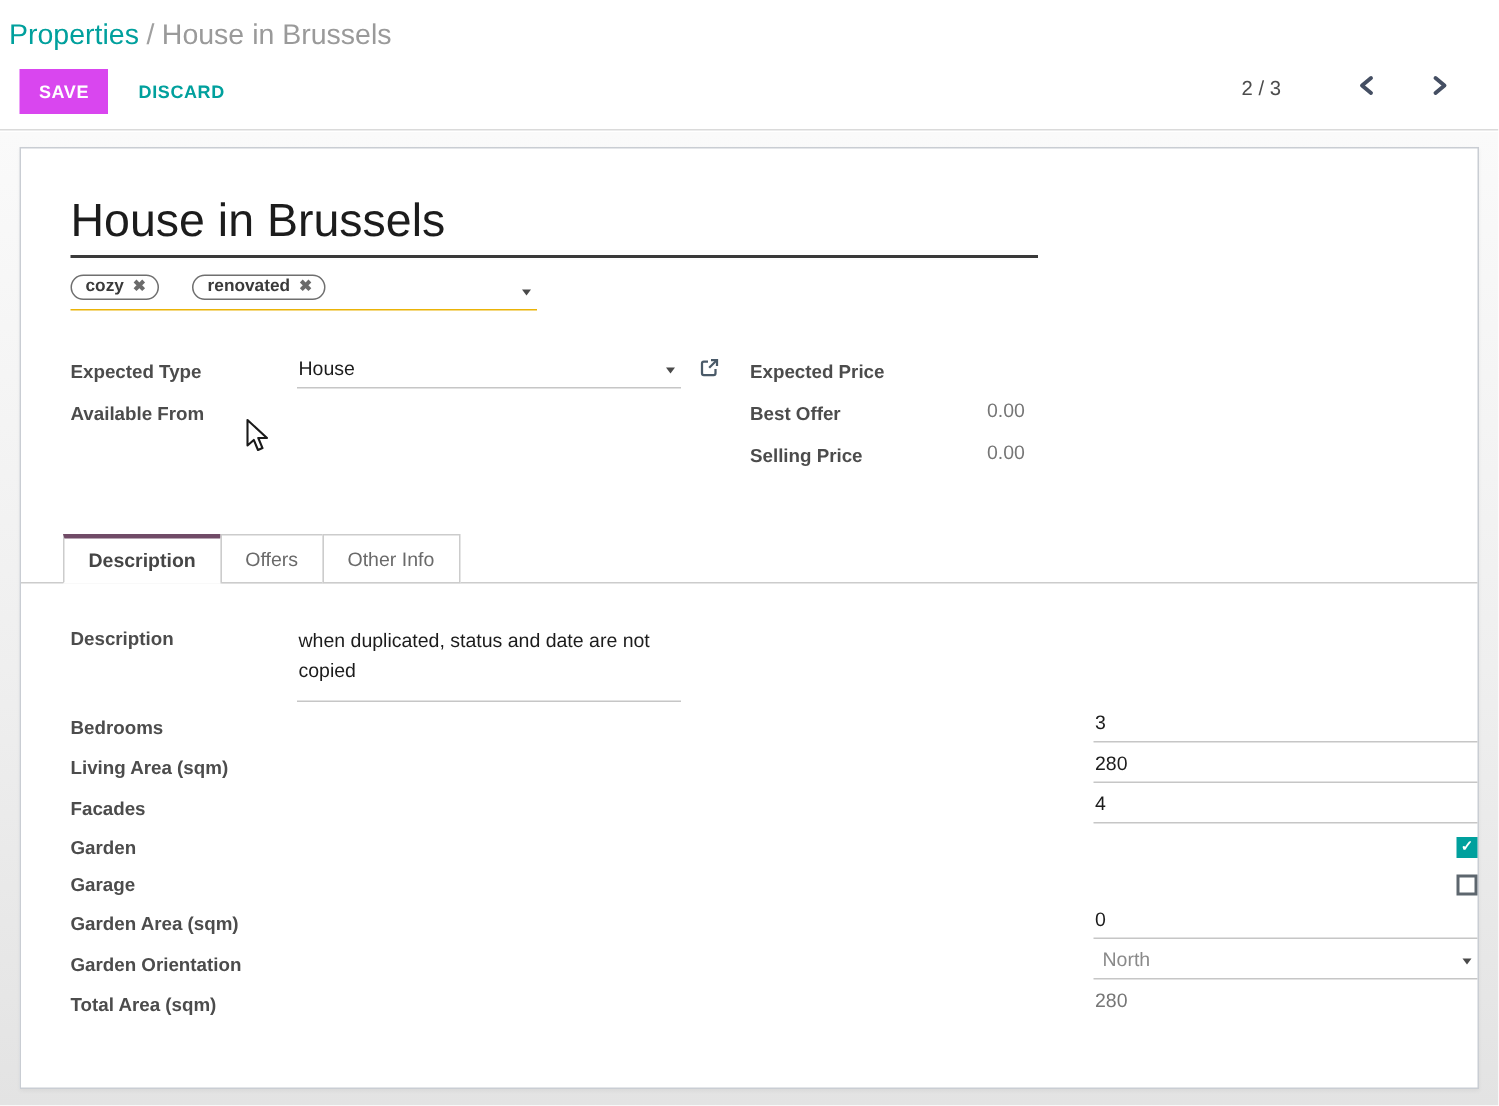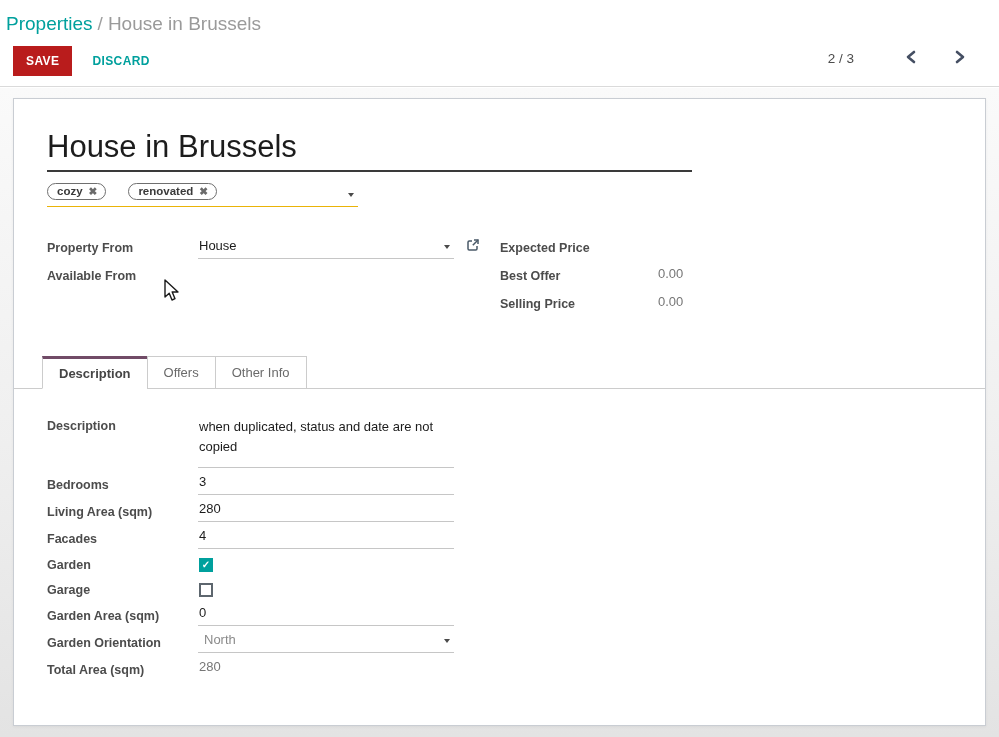--- a/index.html
+++ b/index.html
@@ -7,21 +7,21 @@
     font-family:"Liberation Sans", sans-serif; position:relative; }
 
   
   .control-panel { position:absolute; top:0; left:0; width:100%; height:87px;
     background:#fff; border-bottom:1px solid #dadada; z-index:2; }
   .breadcrumb { padding:13px 0 0 6px; font-size:19px; }
   .bc-link { color:#00a09d; cursor:pointer; text-decoration:none; }
   .bc-sep { color:#a0a0a0; padding:0 5px; }
   .bc-current { color:#9a9a9a; }
   .cp-actions { position:absolute; left:13px; top:46px; display:flex; align-items:center; }
-  .btn-save { background:#b91c1c; color:#fff; border:none; font-weight:700;
+  .btn-save { background:#d946ef; color:#fff; border:none; font-weight:700;
     font-size:12px; padding:8px 13px; letter-spacing:.4px; cursor:pointer;
     font-family:"Liberation Sans", sans-serif;text-align:right; }
   .btn-discard { background:none; border:none; color:#00a09d; font-weight:700;
     font-size:12px; margin-left:20px; letter-spacing:.4px; cursor:pointer;
     font-family:"Liberation Sans", sans-serif; }
   .pager { position:absolute; right:27px; top:50px; display:flex; align-items:center;gap:25px; }
   .pager-text { font-size:13.5px; color:#4c4c4c; margin-right:20px; }
   .pager-btn { background:none; border:none; cursor:pointer; padding:0 6px; }
 
   
@@ -63,21 +63,21 @@
   .notebook { margin-top:38px; margin-left:-33px; }
   .tab-bar { display:flex; padding-left:28px; border-bottom:1px solid #ccc; height:33px; }
   .tab { display:flex; align-items:center; padding:0 16px; font-size:13px;
     color:#6a6a6a; background:#fff; border:1px solid #ccc; margin-left:-1px;
     margin-bottom:-1px; cursor:pointer; }
   .tab:first-child { margin-left:0; }
   .tab.active { border-top:3px solid #714b67; border-bottom:1px solid #fff;
     font-weight:700; color:#454545; }
 
   .tab-content { padding:28px 0 40px 33px; }
-  .trow { display:flex; align-items:center; height:27px; }
+  .trow { display:flex; align-items:center; height:27px;justify-content:space-between; }
   .trow.short { height:25px; }
   .tvalue { width:256px; position:relative; font-size:13px; color:#1c1c1c;
     border-bottom:1px solid #c6c6c6; padding:0 0 4px 1px; height:21px; }
   .tvalue .caret { position:absolute; right:4px; top:7px; }
   .tvalue.select { color:#8a8a8a; padding-left:6px; }
 
   .desc-row { display:flex; align-items:flex-start; margin-bottom:3px; }
   .desc-row .flabel { padding-top:2px; }
   .desc-value { width:256px; font-size:13px; color:#1c1c1c; line-height:20px;
     border-bottom:1px solid #c6c6c6; padding:0 0 10px 1px; }
@@ -132,21 +132,21 @@
         <span class="tag-pill">
           <span>renovated</span>
           <span class="tag-x">✖</span>
         </span>
         <span class="caret tags-caret"></span>
       </div>
 
       <div class="fields">
         <div class="col-left">
           <div class="frow">
-            <span class="flabel">Property From</span>
+            <span class="flabel">Expected Type</span>
             <span class="fvalue">
               <span>House</span>
               <span class="caret"></span>
               <span class="ext-link">
                 <svg width="14" height="14" viewBox="0 0 14 14">
                     <path d="M6 3 H3.2 C2.5 3 2 3.5 2 4.2 V10.8 C2 11.5 2.5 12 3.2 12 H9.8 C10.5 12 11 11.5 11 10.8 V8" fill="none" stroke="#4a5a68" stroke-width="1.5"></path>
                     <path d="M8 2 H12 V6" fill="none" stroke="#4a5a68" stroke-width="1.5"></path>
                     <path d="M12 2 L6.8 7.2" fill="none" stroke="#4a5a68" stroke-width="1.5"></path>
                   </svg>
               </span>

